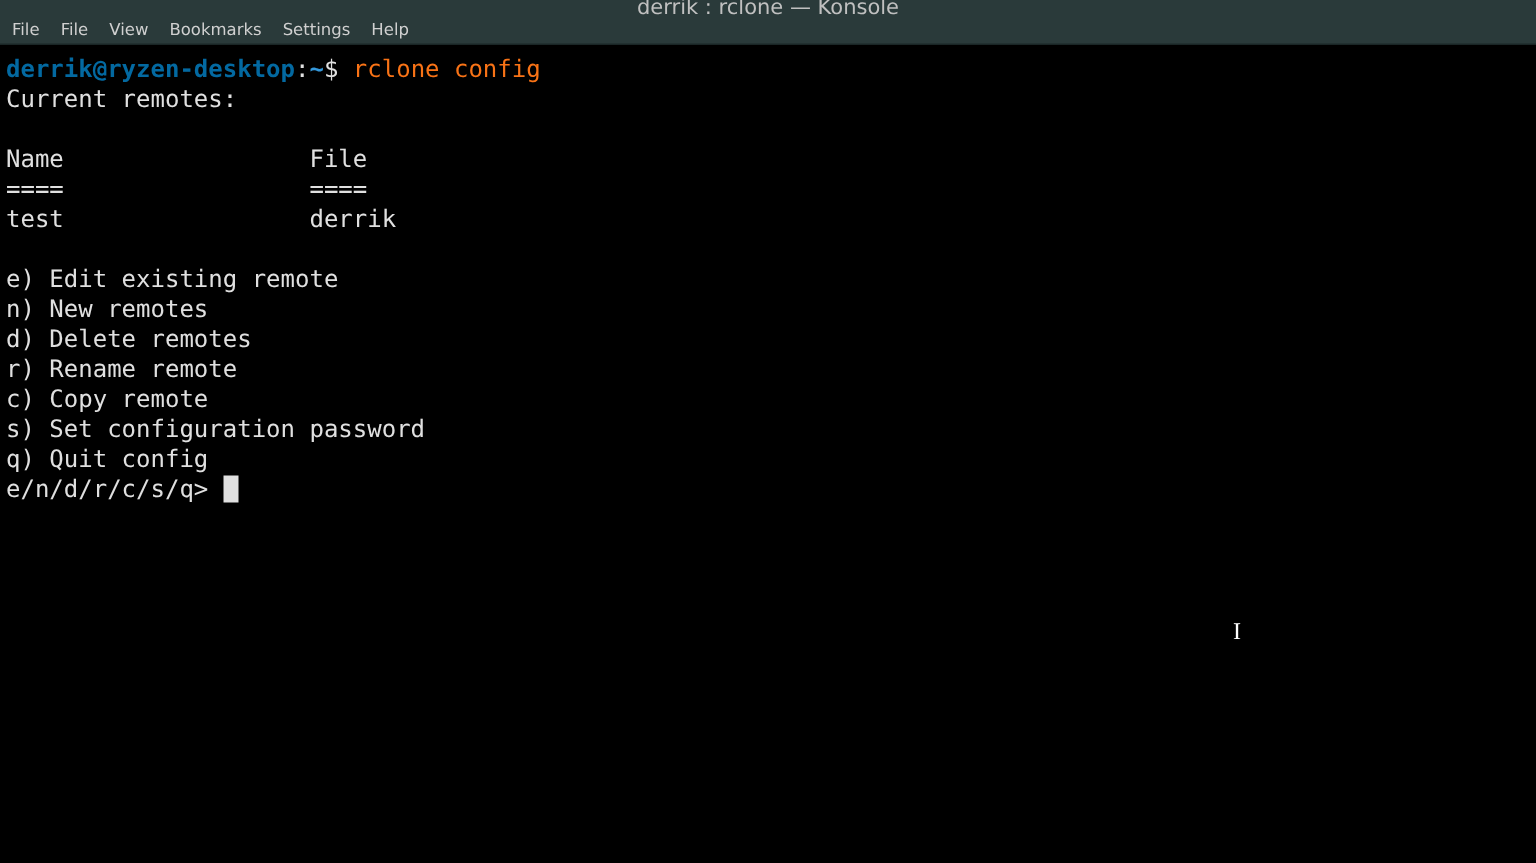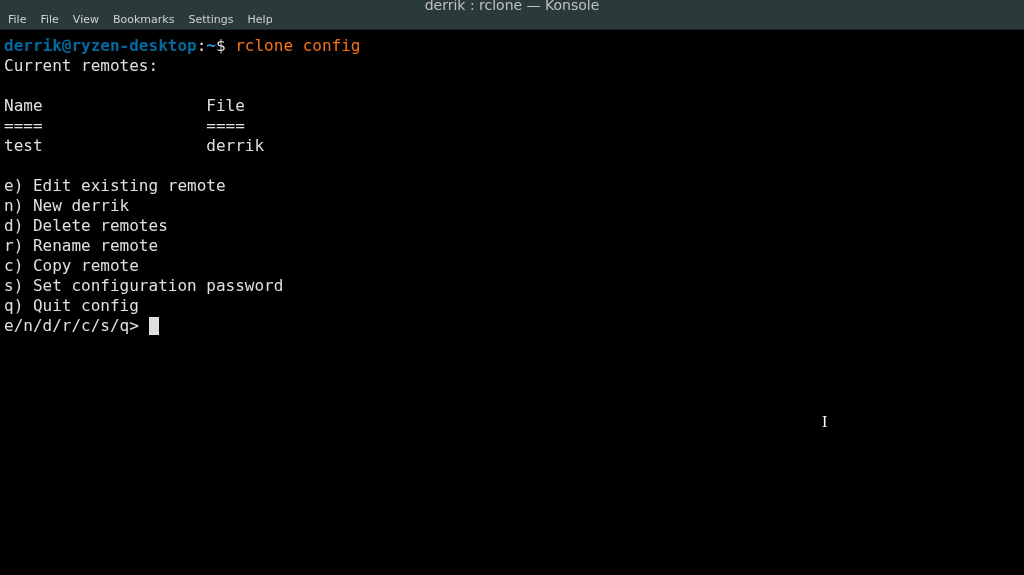--- a/index.html
+++ b/index.html
@@ -95,21 +95,21 @@
 </div>
 
 <div class="terminal"><span class="prompt-user">derrik@ryzen-desktop</span><span class="prompt-sep">:</span><span class="prompt-path">~</span><span class="prompt-sym">$</span> <span class="cmd">rclone config</span>
 <span>Current remotes:</span>
 <span></span>
 <span>Name</span>                 <span>File</span>
 <span>====</span>                 <span>====</span>
 <span>test</span>                 <span>derrik</span>
 <span></span>
 <span>e) Edit existing remote</span>
-<span>n) New derrik</span>
+<span>n) New remotes</span>
 <span>d) Delete remotes</span>
 <span>r) Rename remote</span>
 <span>c) Copy remote</span>
 <span>s) Set configuration password</span>
 <span>q) Quit config</span>
 <span>e/n/d/r/c/s/q&gt; </span><span class="cursor"></span></div>
 
 <span class="ibeam" style="left:822px; top:413px;">I</span>
 
 </body></html>

